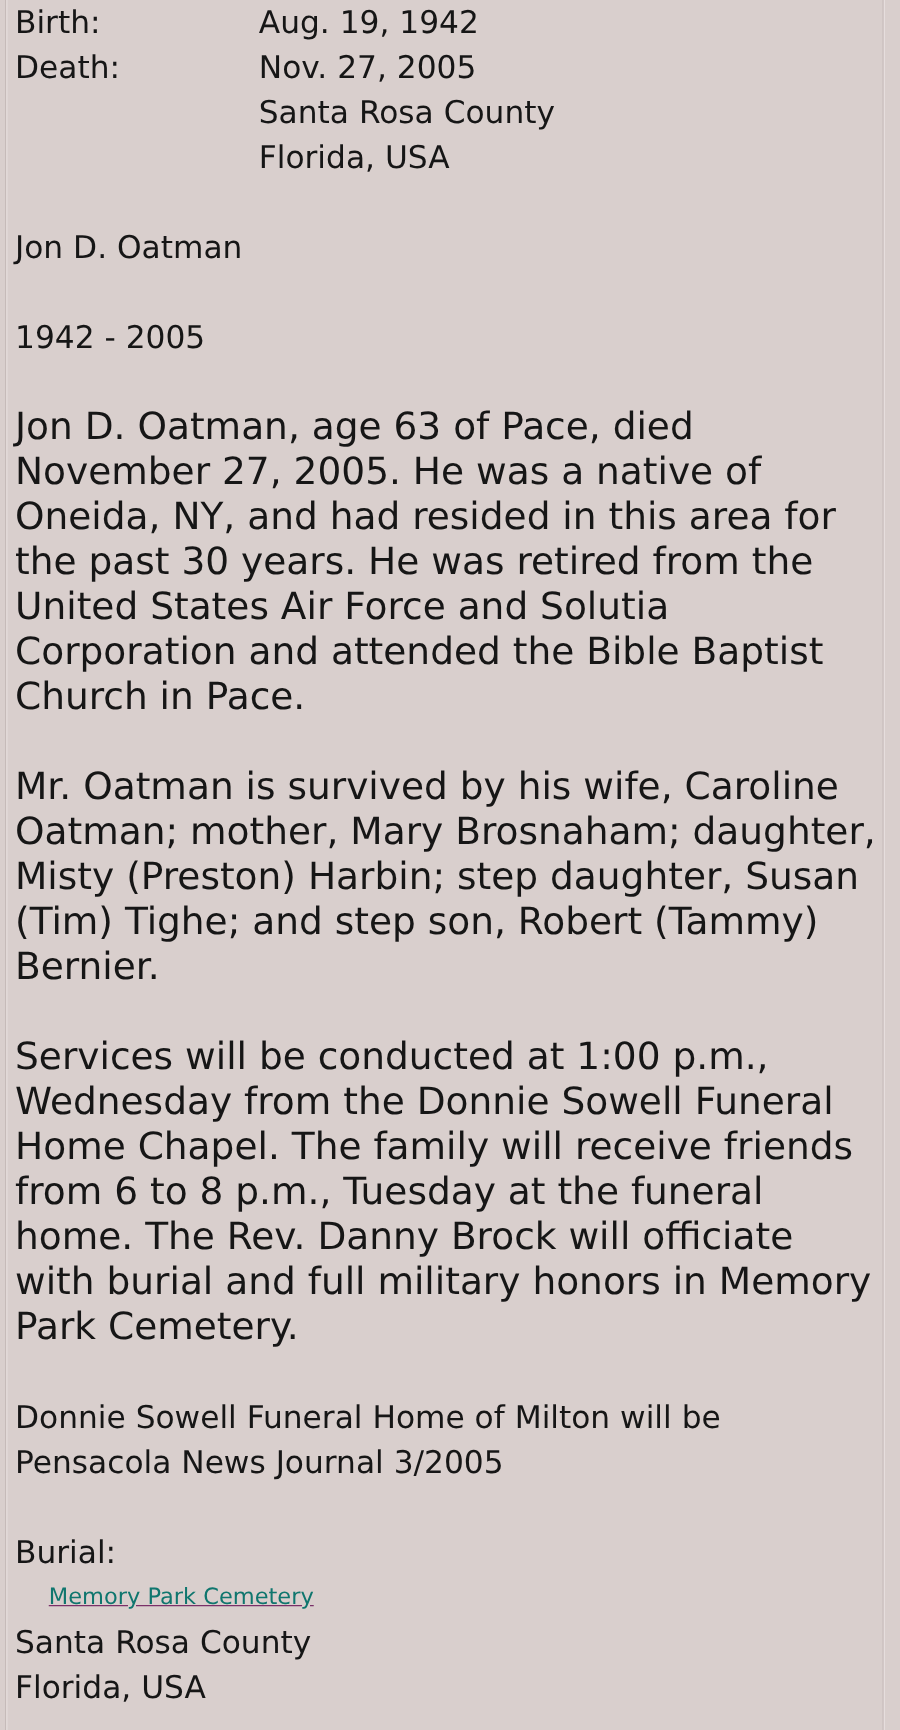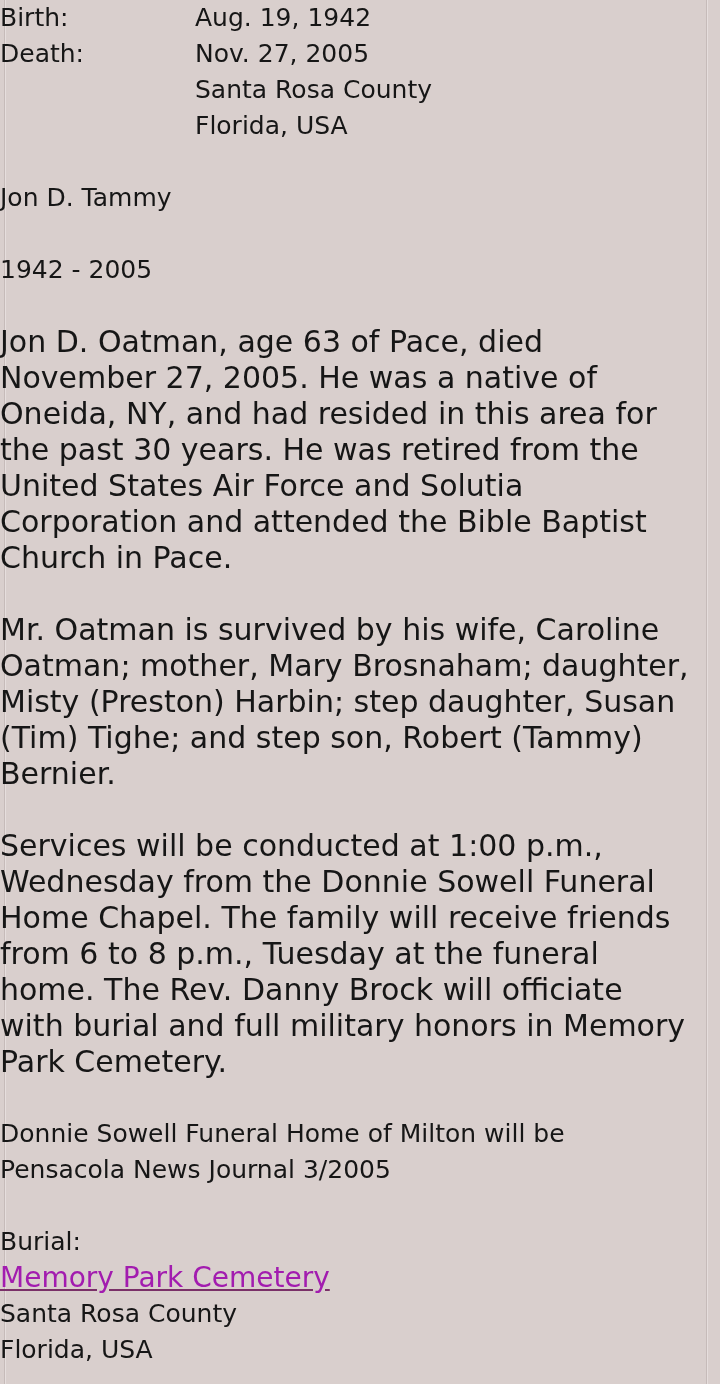--- a/index.html
+++ b/index.html
@@ -30,21 +30,21 @@
     width: 1px;
     background: #c6bbb9;
   }
   .edge-rule.left  { left: 4px; }
   .edge-rule.right { left: 706px; }
   .edge-rule.left-hi  { left: 5px; background: #e6dedd; }
   .edge-rule.right-hi { left: 707px; background: #e6dedd; }
 
   #content {
     position: absolute;
-    left: 0;
+    left: 12px;
     top: 0;
     width: 694px;
   }
 
   
   .vitals {
     border-collapse: collapse;
     font-size: 25px;
     line-height: 36px;
   }
@@ -67,26 +67,27 @@
     line-height: 36px;
     width: 692px;
   }
   .spacer { height: 36px; }
 
   .name-line, .years-line { font-size: 25px; line-height: 36px; }
 
   
   .burial-label { font-size: 25px; line-height: 36px; }
   a.cem-link {
-    font-size: 28px;
+    font-size: 18px;
     line-height: 36px;
-    color: #a21caf;
+    color: #0f766e;
     text-decoration: underline;
     text-decoration-color: #7a3068;
     cursor: pointer;
+    margin-left: 27px;
   }
 </style>
 </head>
 <body>
 
 <div id="memorial-page">
 
   <div class="edge-rule left"></div>
   <div class="edge-rule left-hi"></div>
   <div class="edge-rule right"></div>
@@ -110,21 +111,21 @@
         </tr>
         <tr>
           <td class="label"></td>
           <td class="value">Florida, USA</td>
         </tr>
       </tbody>
     </table>
 
     <div class="spacer"></div>
 
-    <div class="name-line">Jon D. Tammy</div>
+    <div class="name-line">Jon D. Oatman</div>
     <div class="spacer"></div>
     <div class="years-line">1942 - 2005</div>
     <div class="spacer"></div>
 
     <div class="para">Jon D. Oatman, age 63 of Pace, died November 27, 2005. He was a native of Oneida, NY, and had resided in this area for the past 30 years. He was retired from the United States Air Force and Solutia Corporation and attended the Bible Baptist Church in Pace.</div>
     <div class="spacer"></div>
 
     <div class="para">Mr. Oatman is survived by his wife, Caroline Oatman; mother, Mary Brosnaham; daughter, Misty (Preston) Harbin; step daughter, Susan (Tim) Tighe; and step son, Robert (Tammy) Bernier.</div>
     <div class="spacer"></div>
 

